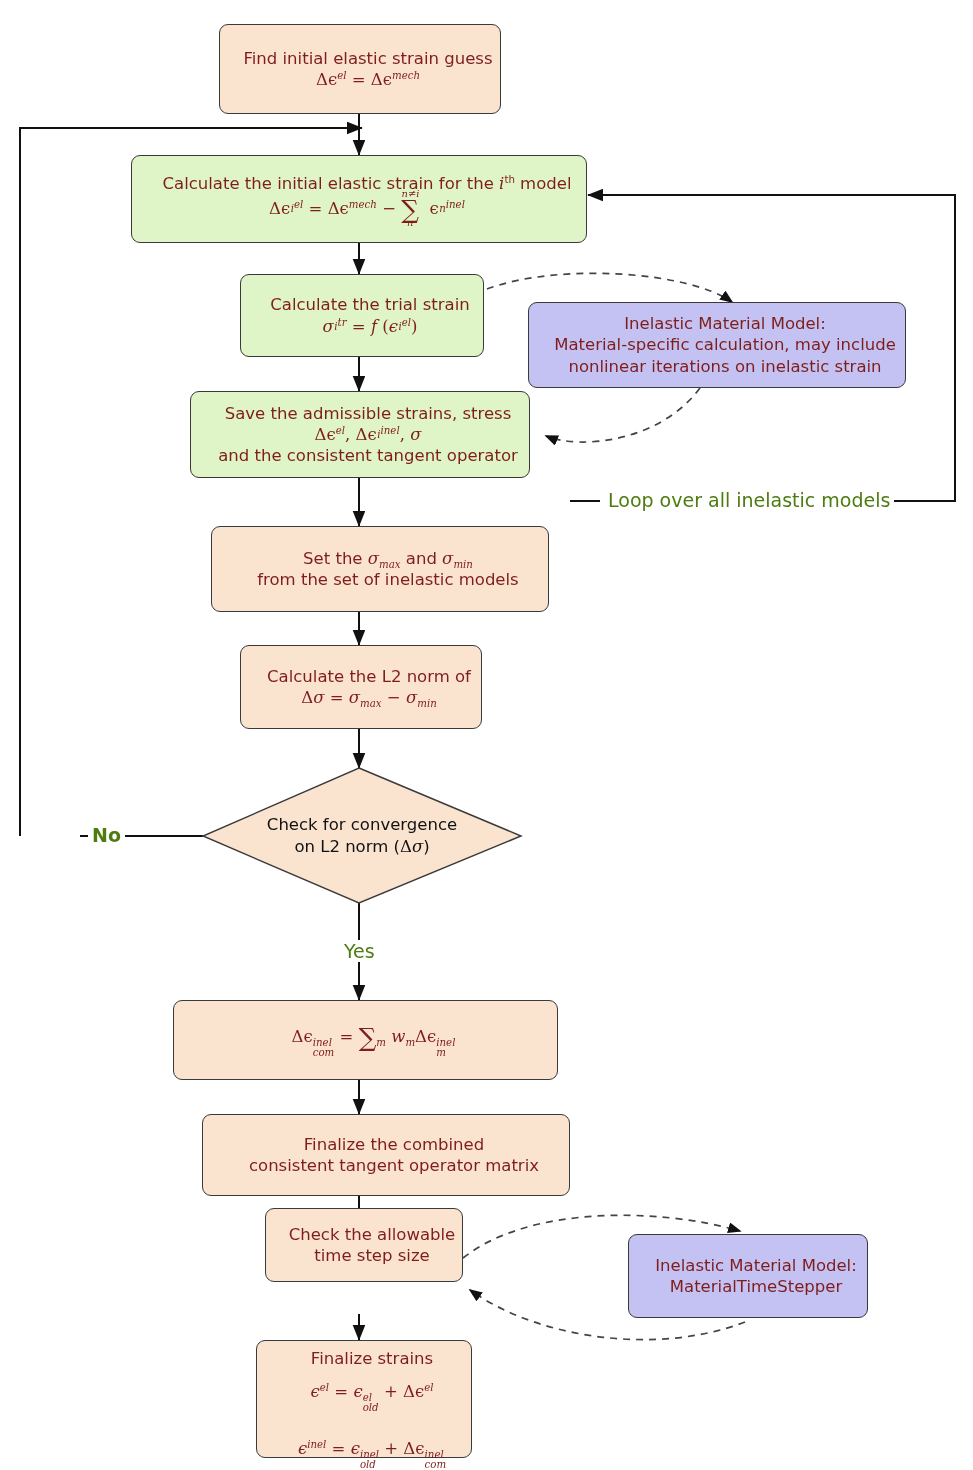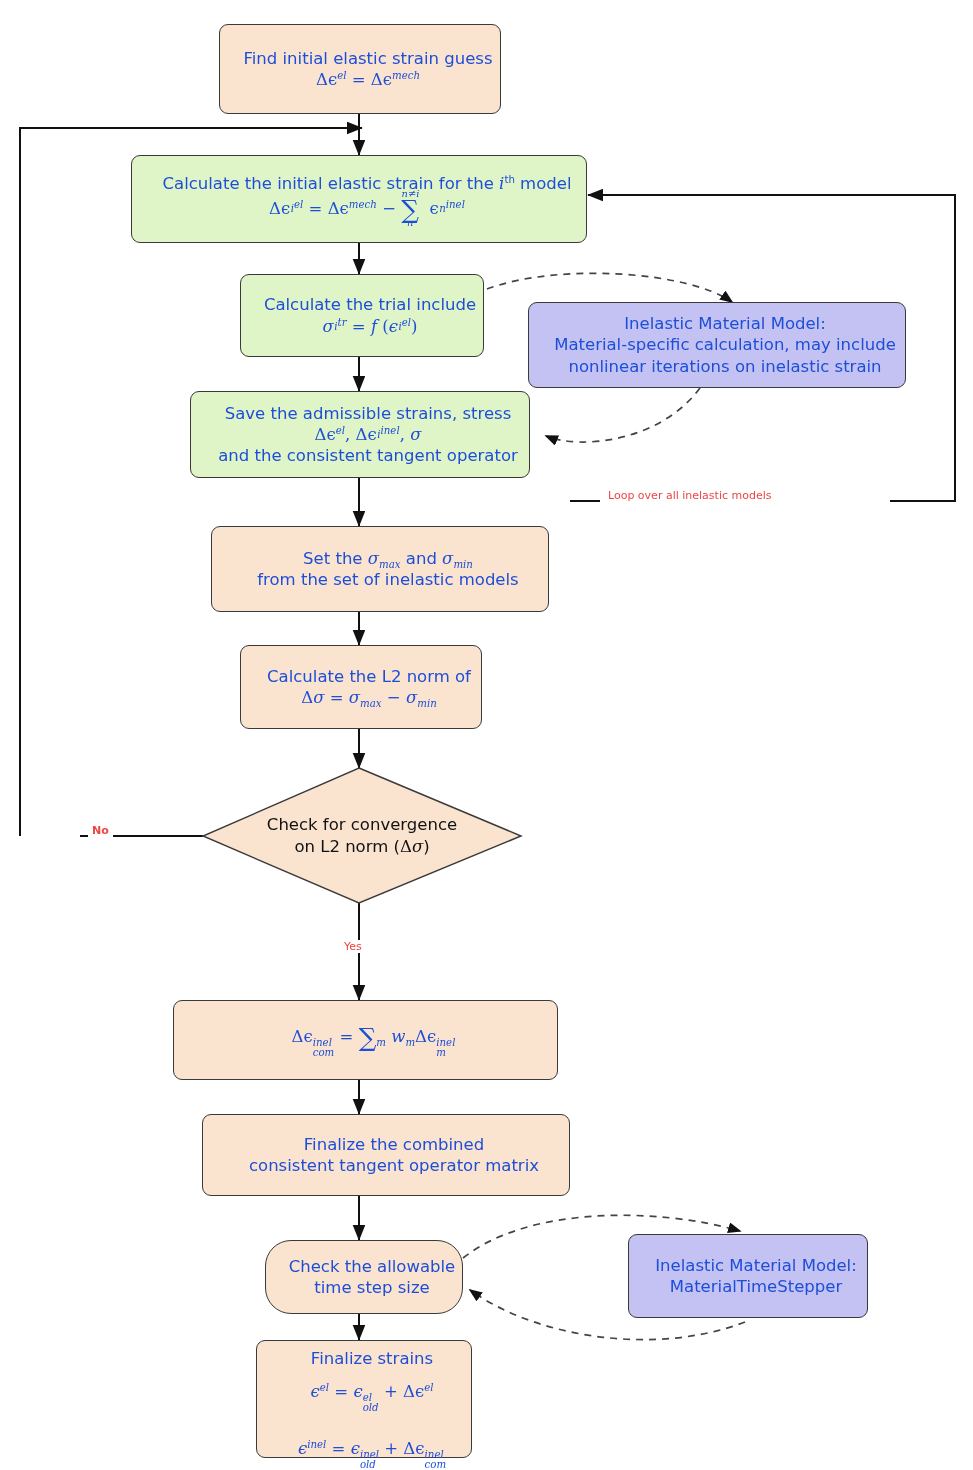--- a/index.html
+++ b/index.html
@@ -27,21 +27,21 @@
   .node {
     position: absolute;
     box-sizing: border-box;
     border: 1.4px solid #3a3a3a;
     border-radius: 9px;
     display: flex;
     flex-direction: column;
     align-items: center;
     justify-content: center;
     text-align: center;
-    color: #1d4ed8;
+    color: #7f1d1d;
     line-height: 1.28;
     padding-left: 16px;
   }
   .node.peach  { background: #fae3cf; }
   .node.green  { background: #dff5c8; }
   .node.purple { background: #c3c2f2; }
 
   .ln { display: block; white-space: nowrap; }
   .t-main { font-size: 16.5px; }
   .t-math { font-family: "DejaVu Serif", serif; font-size: 16.5px; }
@@ -106,22 +106,22 @@
     flex-direction: column;
     align-items: center;
     justify-content: center;
     text-align: left;
     font-size: 16.5px;
     color: #111111;
     line-height: 1.3;
   }
   .edge-label {
     position: absolute;
-    font-size: 11px;
-    color: #ef4444;
+    font-size: 19px;
+    color: #4d7c0f;
     background: #ffffff;
     padding: 0 4px;
     white-space: nowrap;
   }
   .gap { height: 12px; }
 </style>
 </head>
 <body>
 
 <div id="canvas">
@@ -194,21 +194,21 @@
         </span><sup>el</sup>
       = Δϵ<sup>mech</sup> −
       <span class="sumwrap"><span class="lim-top">n≠i</span><span class="bigsum">∑</span><span class="lim-bot">n</span></span>
       &nbsp;ϵ<span class="updown">
           <span>n</span>
         </span><sup>inel</sup>
     </span>
   </div>
 
   <div class="node green" style="left:240px; top:274px; width:244px; height:83px;">
-    <span class="ln t-main">Calculate the trial include</span>
+    <span class="ln t-main">Calculate the trial strain</span>
     <span class="ln t-math">
       <span class="it">σ</span><span class="updown">
           <span>i</span>
         </span><sup>tr</sup>
       = <span class="it">f</span> (<span class="it">ϵ</span><span class="updown">
           <span>i</span>
         </span><sup>el</sup>)
     </span>
   </div>
 
@@ -264,21 +264,21 @@
           <span>m</span>
         </span>
     </span>
   </div>
 
   <div class="node peach" style="left:202px; top:1114px; width:368px; height:82px;">
     <span class="ln t-main">Finalize the combined</span>
     <span class="ln t-main">consistent tangent operator matrix</span>
   </div>
 
-  <div class="node peach" style="left:265px; top:1240px; width:198px; height:74px;border-radius:26px;">
+  <div class="node peach" style="left:265px; top:1208px; width:198px; height:74px;">
     <span class="ln t-main">Check the allowable</span>
     <span class="ln t-main">time step size</span>
   </div>
 
   <div class="node purple" style="left:628px; top:1234px; width:240px; height:84px;">
     <span class="ln t-main">Inelastic Material Model:</span>
     <span class="ln t-main">MaterialTimeStepper</span>
   </div>
 
   <div class="node peach" style="left:256px; top:1340px; width:216px; height:118px; justify-content:flex-start; padding-top:7px;gap:12px;">

